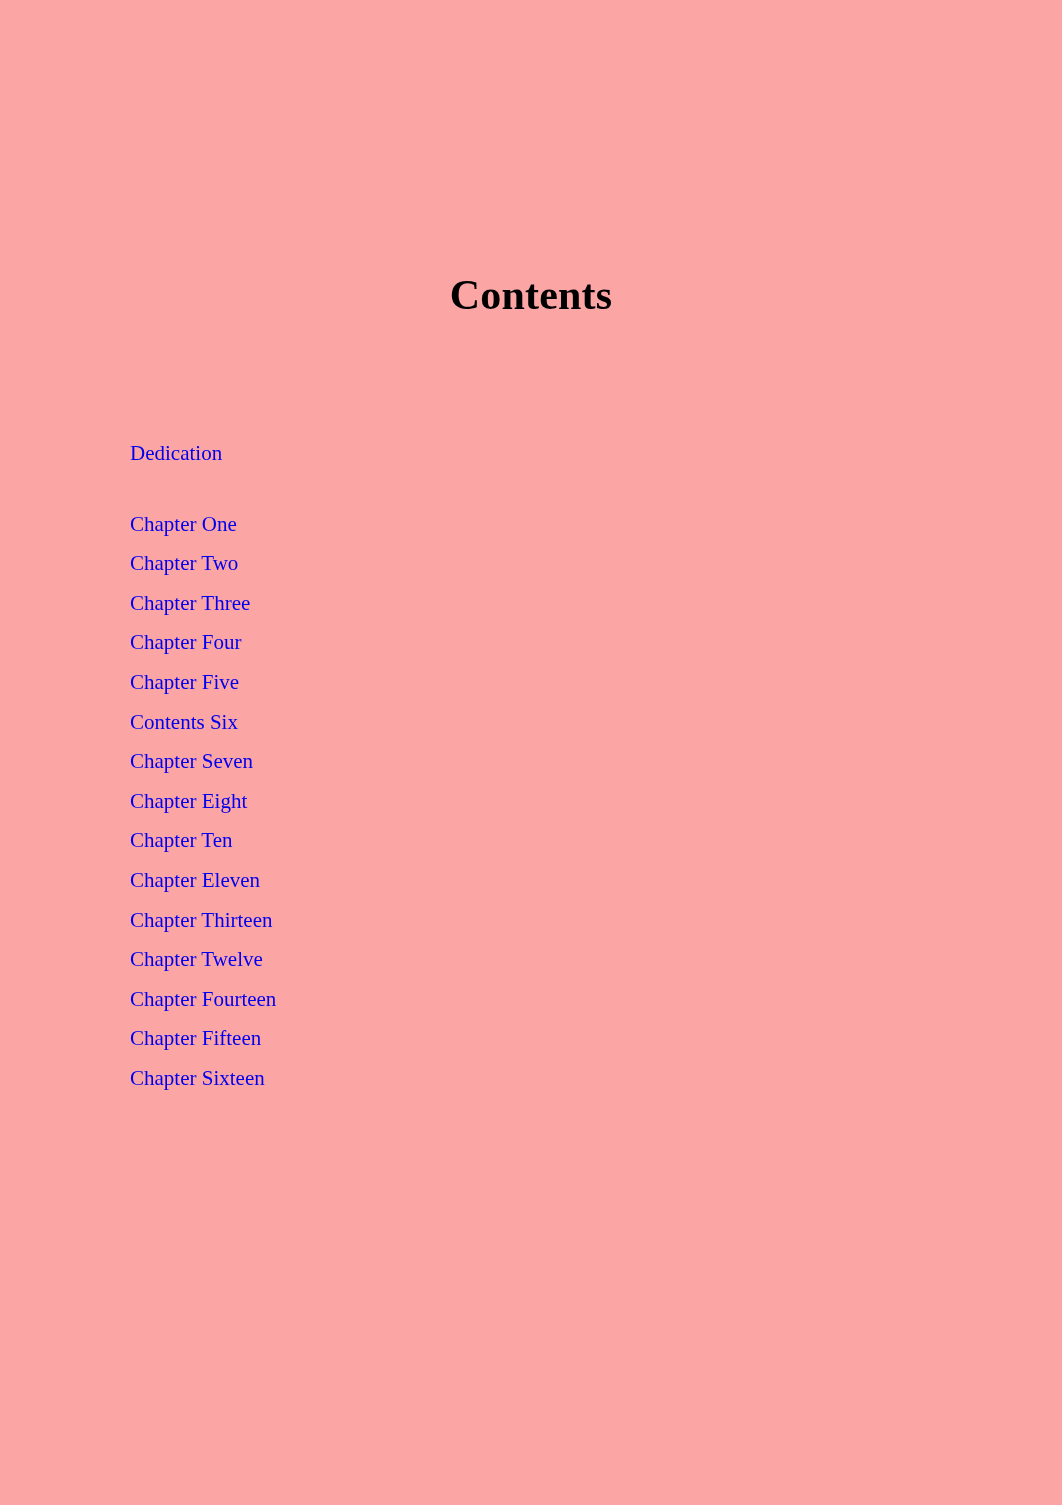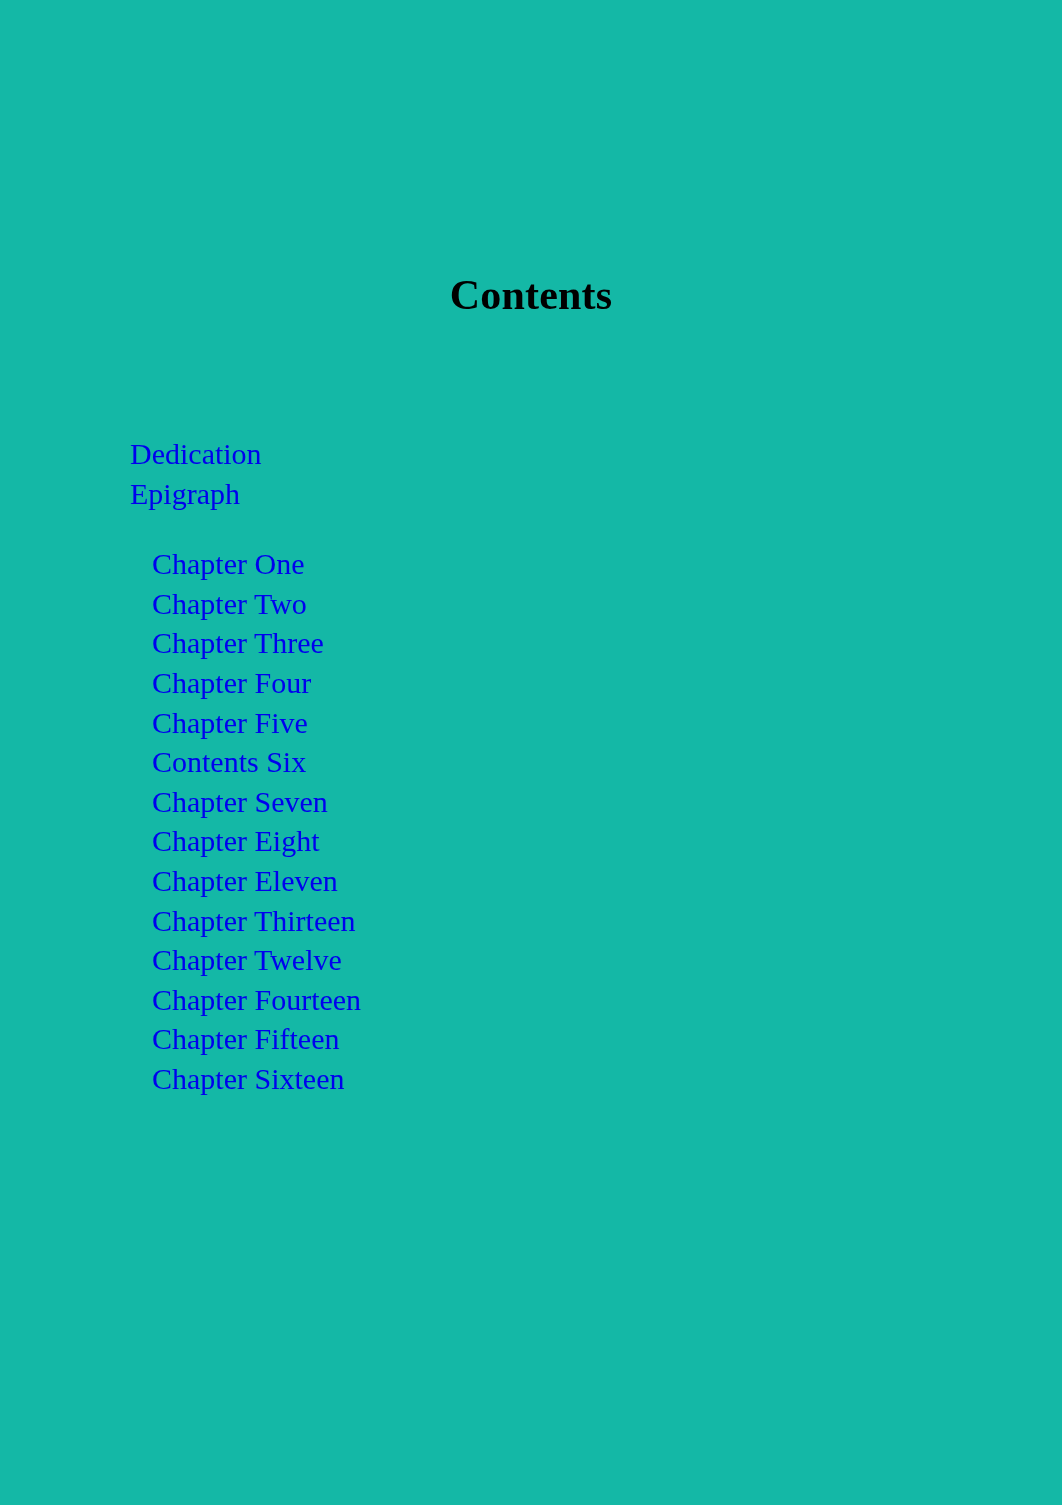--- a/index.html
+++ b/index.html
@@ -12,21 +12,21 @@
     width: 1062px;
     height: 1505px;
     position: relative;
     font-family: "Liberation Serif", "DejaVu Serif", serif;
     -webkit-font-smoothing: antialiased;
   }
 
   .page {
     width: 1062px;
     height: 1505px;
-    background: #14b8a6;
+    background: #fca5a5;
     box-sizing: border-box;
     position: relative;
     overflow: hidden;
   }
 
   .toc-title {
     position: absolute;
     top: 272px;
     left: 0;
     width: 1062px;
@@ -45,26 +45,25 @@
     width: 790px;
   }
 
   .toc-group {
     margin: 0;
     padding: 0;
   }
 
   .toc-group + .toc-group {
     margin-top: 31px;
-    margin-left: 22px;
   }
 
   .toc-entry {
     display: block;
-    font-size: 30px;
+    font-size: 21px;
     line-height: 39.6px;
     color: #0000ee;
     text-decoration: none;
     white-space: normal;
     cursor: pointer;
   }
 
   .toc-entry.wrap {
     line-height: 33px;
     max-width: 790px;
@@ -74,32 +73,32 @@
 <body>
 
 <div class="page">
 
   <div class="toc-title">Contents</div>
 
   <div class="toc-list">
 
     <div class="toc-group">
       <a class="toc-entry" href="#">Dedication</a>
-      <a class="toc-entry" href="#">Epigraph</a>
     </div>
 
     <div class="toc-group">
       <a class="toc-entry" href="#">Chapter One</a>
       <a class="toc-entry" href="#">Chapter Two</a>
       <a class="toc-entry" href="#">Chapter Three</a>
       <a class="toc-entry" href="#">Chapter Four</a>
       <a class="toc-entry" href="#">Chapter Five</a>
       <a class="toc-entry" href="#">Contents Six</a>
       <a class="toc-entry" href="#">Chapter Seven</a>
       <a class="toc-entry" href="#">Chapter Eight</a>
+      <a class="toc-entry" href="#">Chapter Ten</a>
       <a class="toc-entry" href="#">Chapter Eleven</a>
       <a class="toc-entry" href="#">Chapter Thirteen</a>
       <a class="toc-entry" href="#">Chapter Twelve</a>
       <a class="toc-entry" href="#">Chapter Fourteen</a>
       <a class="toc-entry" href="#">Chapter Fifteen</a>
       <a class="toc-entry" href="#">Chapter Sixteen</a>
     </div>
 
 
   </div>

